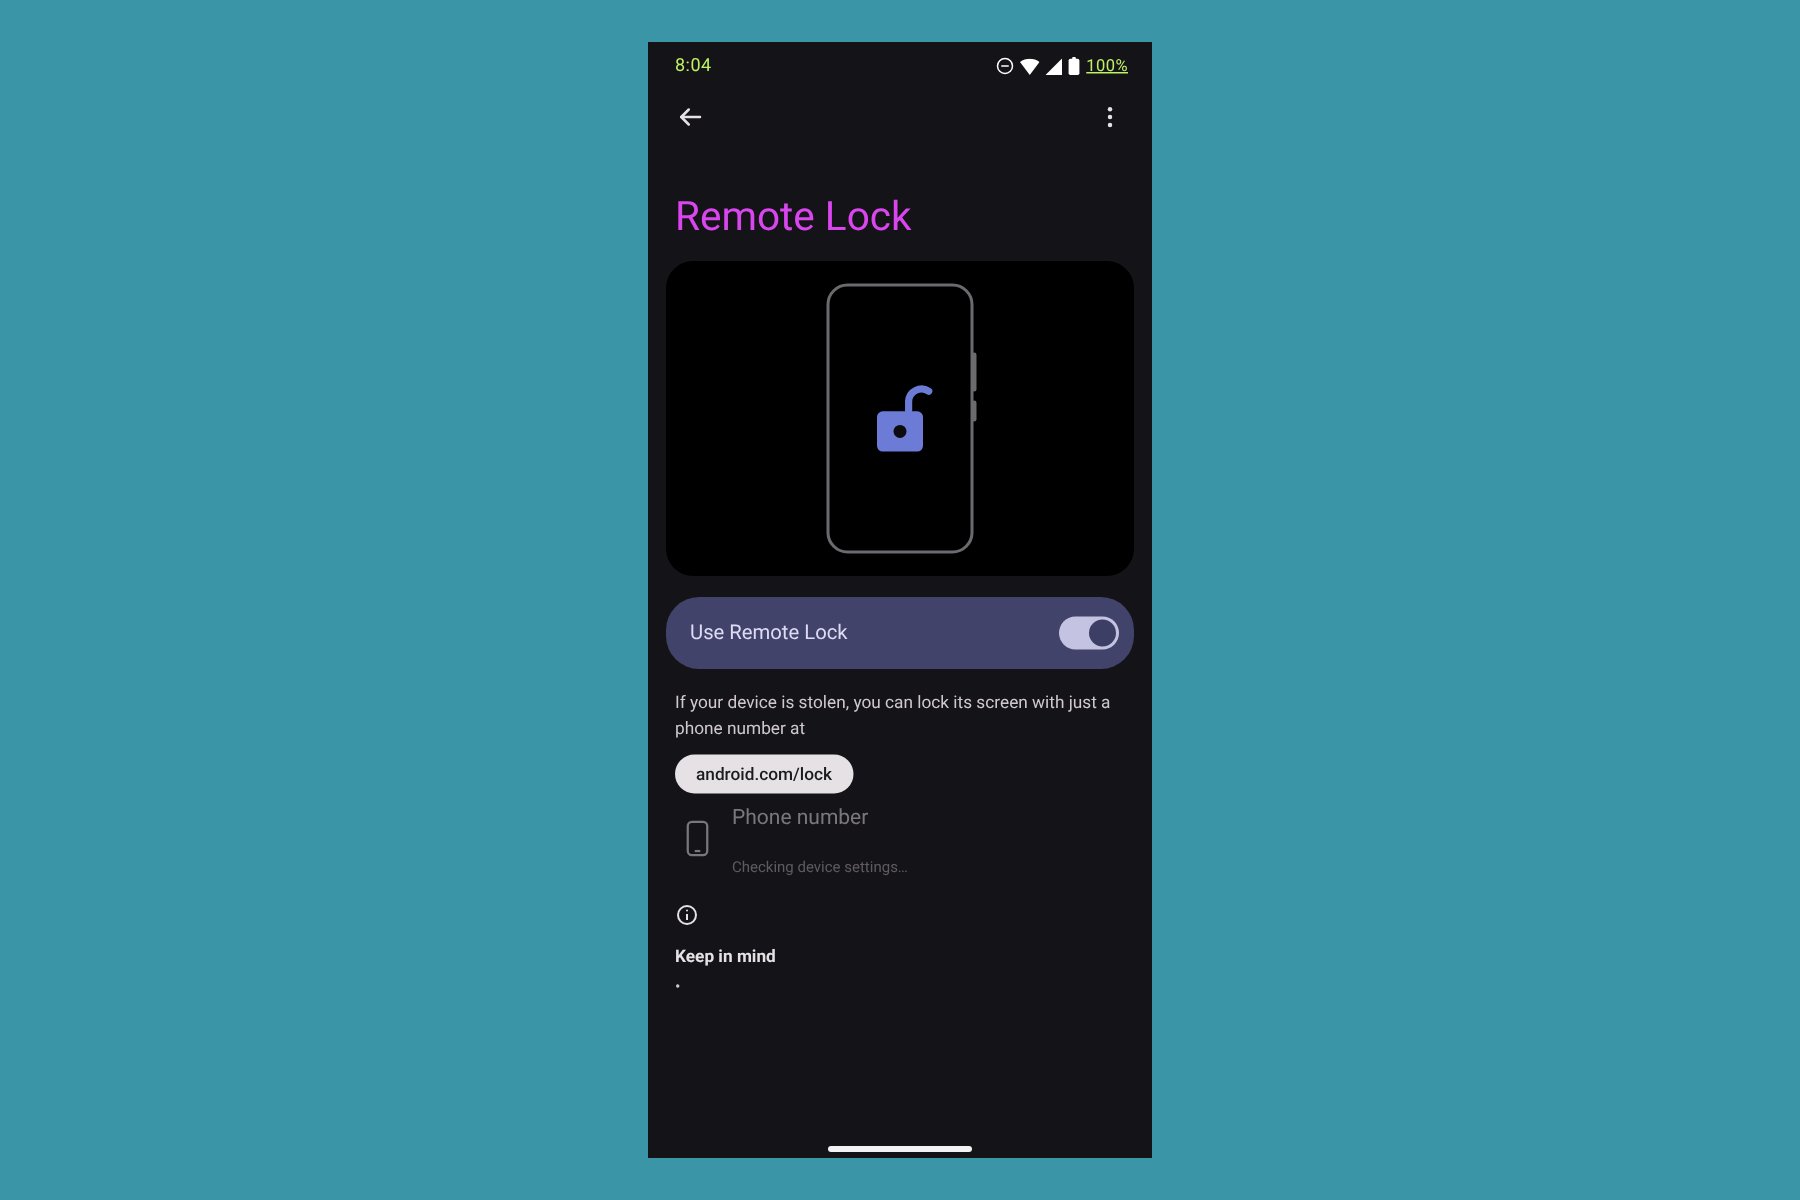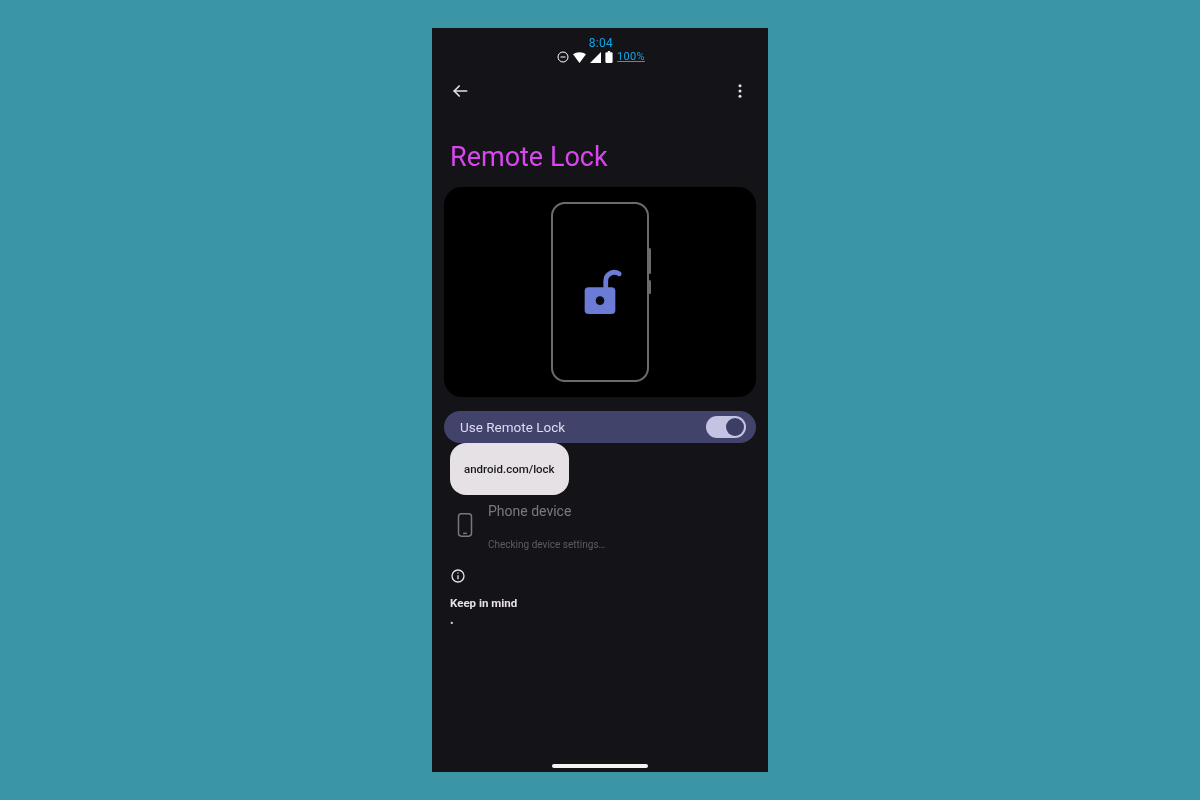--- a/index.html
+++ b/index.html
@@ -27,23 +27,22 @@
     overflow: hidden;
   }
 
   
   .status {
     display: flex;
     align-items: center;
     justify-content: space-between;
     padding: 8px 16px 4px 18px;
     font-size: 12px;
-    color: #0ea5e9;
+    color: #bef264;
     letter-spacing: .3px;
-    flex-direction: column;
   }
   .status .right { display: flex; align-items: flex-end; gap: 4px; text-decoration: underline; }
   .status svg { display:block; }
 
   
   .appbar {
     display: flex;
     align-items: center;
     justify-content: space-between;
     padding: 8px 10px 4px 10px;
@@ -84,21 +83,21 @@
     position:absolute; right:-4px; width:3px; background:#6b6b6f; border-radius:2px;
   }
   .hero .sidebtn1 { top:44px; height:26px; }
   .hero .sidebtn2 { top:76px; height:14px; }
 
   
   .toggle-panel {
     margin: 14px 12px 0 12px;
     background: #42436a;
     border-radius: 22px;
-    height: 32px;
+    height: 48px;
     display:flex; align-items:center; justify-content:space-between;
     padding: 0 10px 0 16px;
   }
   .toggle-panel .label {
     color: #dedcf5;
     font-size: 13.5px;
   }
   .switch {
     width: 40px; height: 22px;
     background: #c5c3e2;
@@ -118,21 +117,21 @@
     line-height: 1.45;
     padding: 14px 18px 10px 18px;
   }
 
   .chip {
     display:inline-block;
     margin: 0 0 0 18px;
     background: #e6e1e5;
     color: #1b1b1f;
     border-radius: 16px;
-    padding: 19px 14px;
+    padding: 6px 14px;
     font-size: 11.5px;
     font-weight: 500;
   }
 
   .section-header {
     color:#e6e1e5;
     font-size: 11.5px;
     font-weight: 600;
     padding: 22px 18px 4px 18px;
   }
@@ -239,34 +238,35 @@
 
     
     <div class="toggle-panel">
       <span class="label">Use Remote Lock</span>
       <div class="switch">
         <div class="thumb"></div>
       </div>
     </div>
 
     
+    <div class="body-text">If your device is stolen, you can lock its screen with just a phone number at</div>
 
     
     <span class="chip">android.com/lock</span>
 
     
     <div class="info-row">
       <span>
         <svg width="18" height="26" viewBox="0 0 18 28" fill="none" stroke="#cfc9cf" stroke-width="1.6">
             <rect x="2" y="2" width="14" height="24" rx="3"></rect>
             <line x1="7" y1="23" x2="11" y2="23"></line>
           </svg>
       </span>
       <div class="txt">
-        <div class="t1">Phone device</div>
+        <div class="t1">Phone number</div>
         <div class="t2">Checking device settings…</div>
       </div>
     </div>
 
     
     <div class="keepmind-icon">
       <svg width="16" height="16" viewBox="0 0 24 24" fill="none" stroke="#e6e1e5" stroke-width="2">
           <circle cx="12" cy="12" r="9"></circle>
           <line x1="12" y1="11" x2="12" y2="17"></line>
           <circle cx="12" cy="7.5" r="1" fill="#e6e1e5" stroke="none"></circle>

